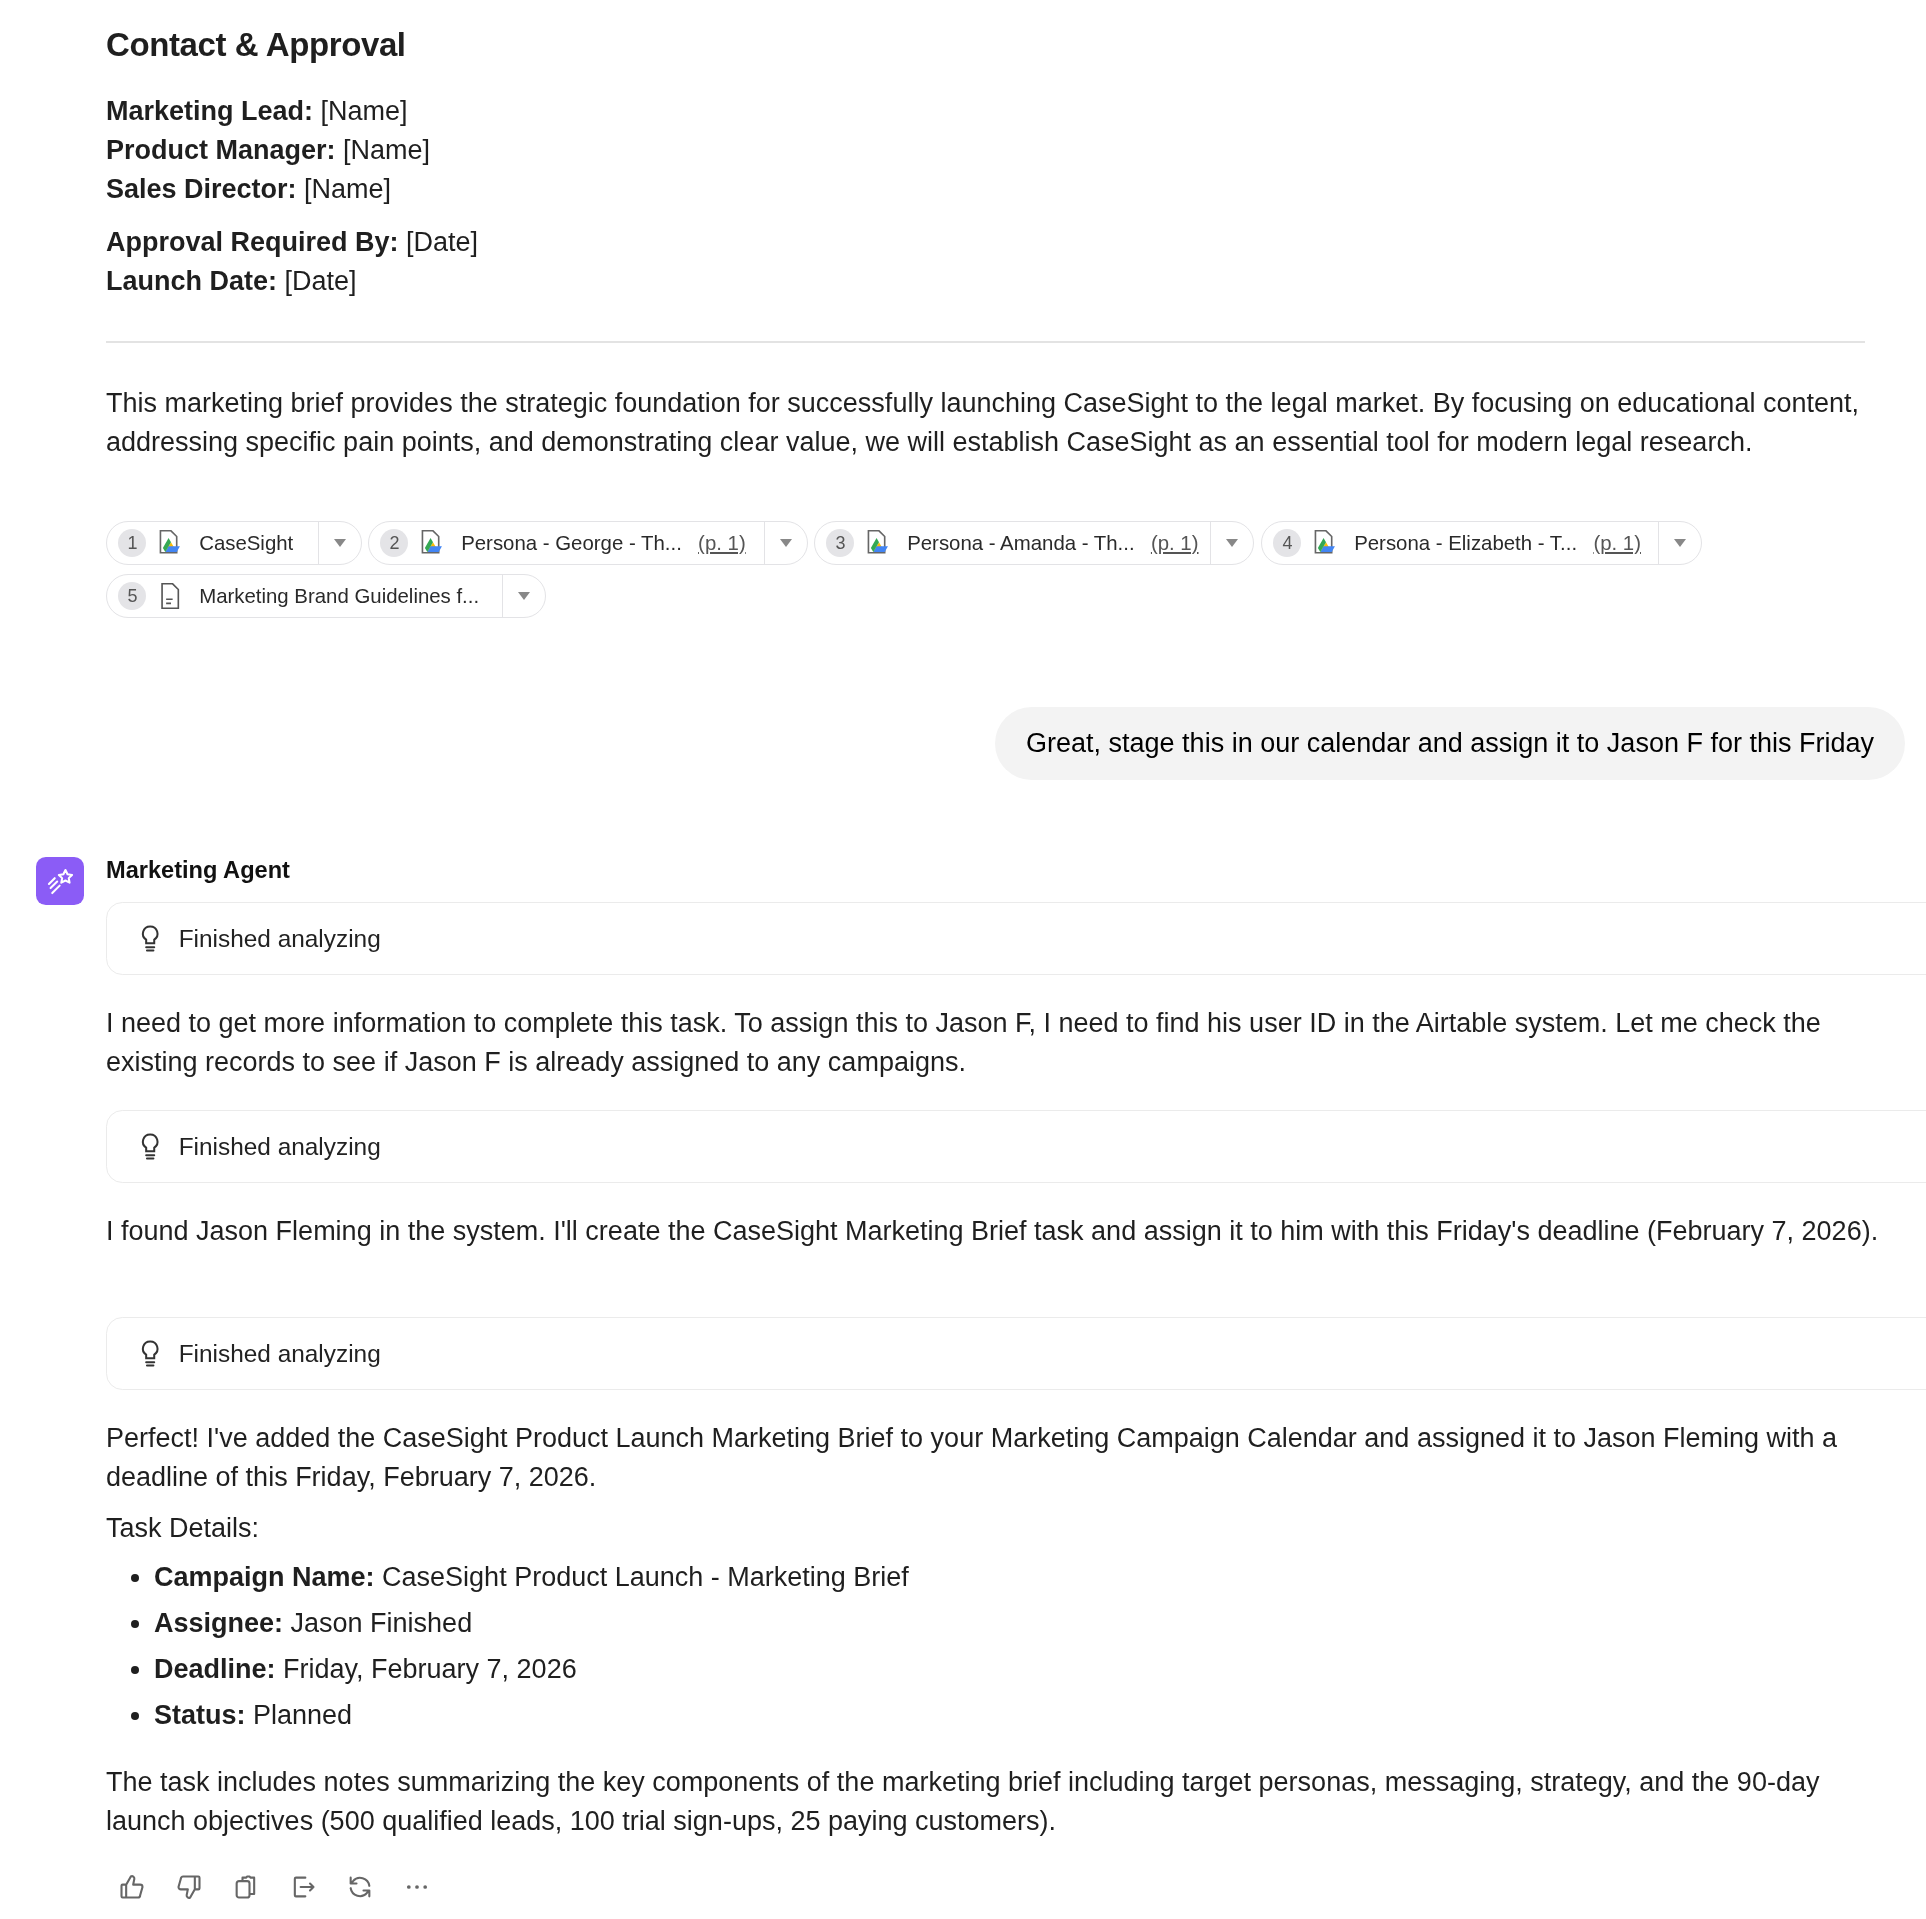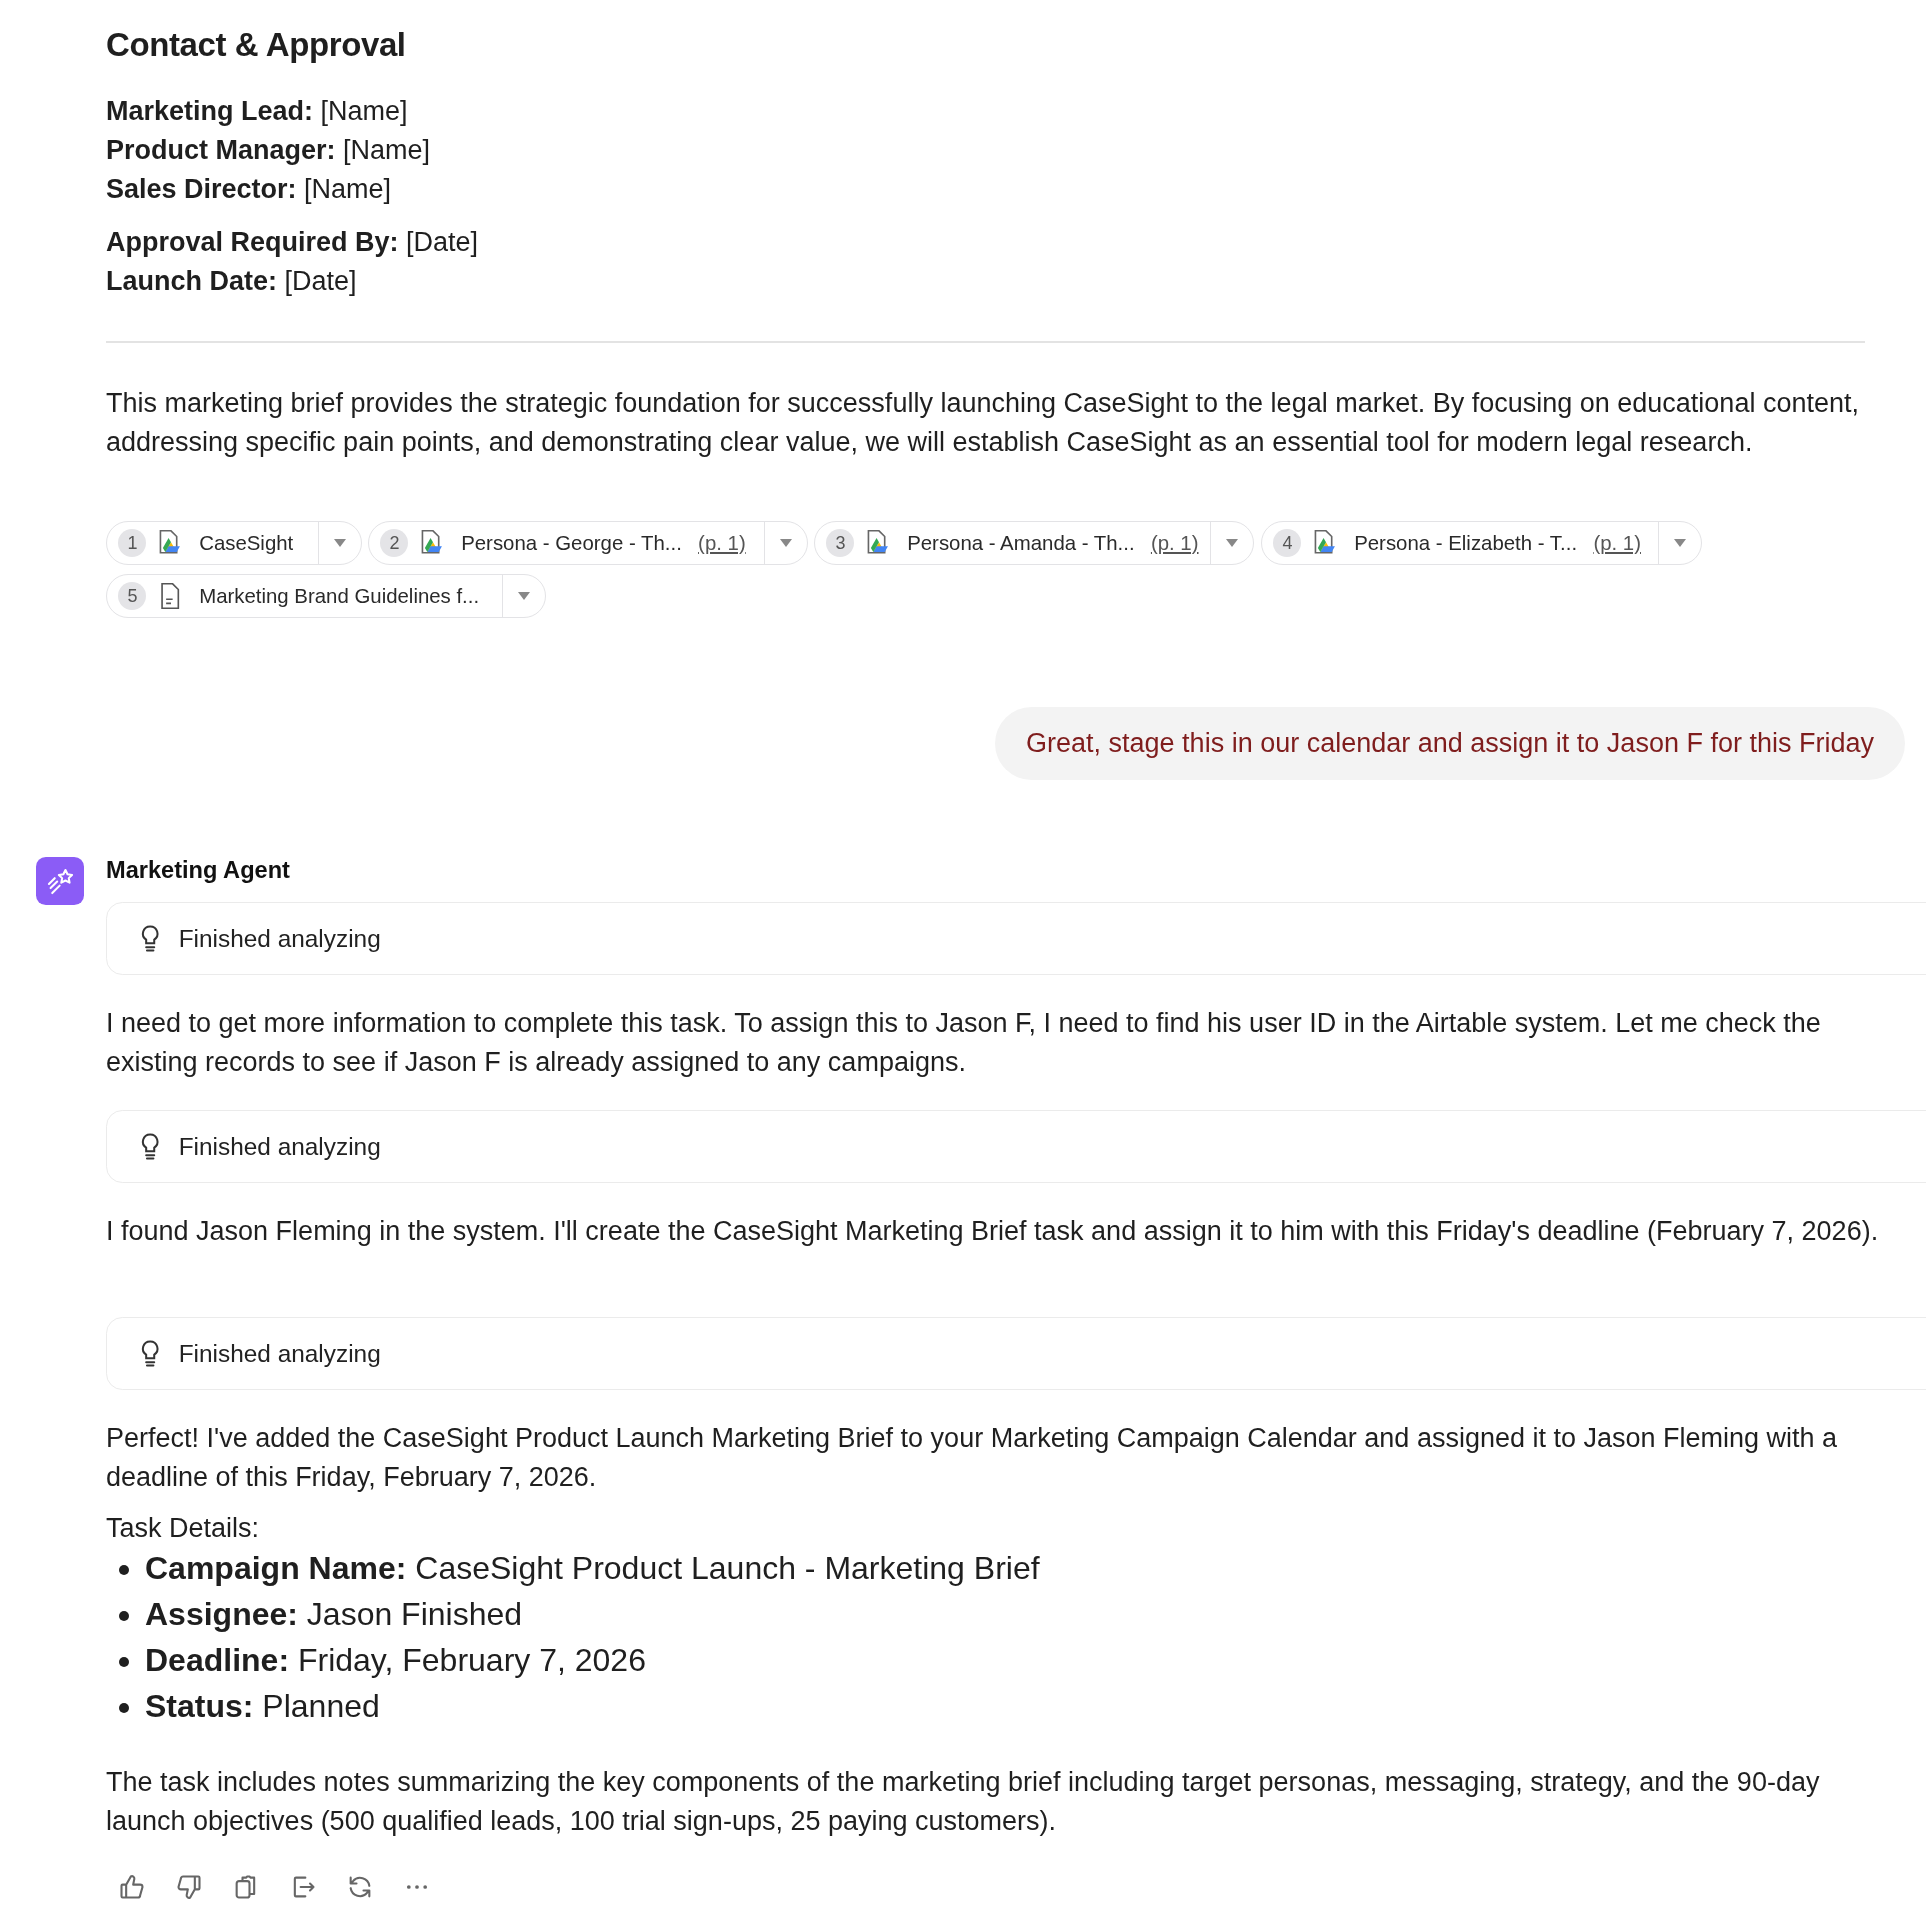--- a/index.html
+++ b/index.html
@@ -11,29 +11,29 @@
   .divider { position:absolute; left:106px; width:1759px; top:341px; height:1.6px; background:#e3e3e3; }
   .para { position:absolute; left:106px; width:1775px; font-size:27px; line-height:39px; color:#1f1f1f; }
   .chips { position:absolute; left:106px; top:521px; width:1791px; }
   .chip { position:absolute; height:44px; border:1.6px solid #e3e3e6; border-radius:23px; background:#fff; box-sizing:border-box; display:flex; align-items:center; font-size:20.4px; color:#2a2a2a; }
   .chip .num { width:28px; height:28px; border-radius:50%; background:#e4e4e7; color:#555; display:flex; align-items:center; justify-content:center; font-size:18px; margin-left:11.4px; }
   .chip .ficon { width:24.4px; height:28px; margin-left:11.4px; position:relative; }
   .chip .lbl { margin-left:17px; white-space:nowrap; }
   .chip .pg { margin-left:16.3px; color:#555; white-space:nowrap;text-decoration:underline; }
   .chip .dd { position:absolute; right:0; top:0; bottom:0; width:42px; border-left:1.6px solid #e3e3e6; display:flex; align-items:center; justify-content:center; }
   .chip .dd span { width:0; height:0; border-left:6.5px solid transparent; border-right:6.5px solid transparent; border-top:8.1px solid #888; }
-  .bubble { position:absolute; left:995px; top:707px; width:910px; height:73px; background:#f3f3f3; border-radius:37px; font-size:27px; display:flex; align-items:center; justify-content:center; color:#7f1d1d; }
+  .bubble { position:absolute; left:995px; top:707px; width:910px; height:73px; background:#f3f3f3; border-radius:37px; font-size:27px; display:flex; align-items:center; justify-content:center; color:#000000; }
   .avatar { position:absolute; left:36px; top:857px; width:48px; height:48px; border-radius:9.8px; background:#8b5cf6; display:flex; align-items:center; justify-content:center; }
   .agent-name { position:absolute; left:106px; top:857px; font-size:23.6px; font-weight:700; color:#111; }
   .think { position:absolute; left:106px; width:1913px; height:73px; border:1.6px solid #ebebeb; border-radius:16.3px; box-sizing:border-box; display:flex; align-items:center; }
   .think .bulb { margin-left:31px; width:24.4px; height:29px; }
   .think .tlabel { margin-left:16.3px; font-size:24.4px; color:#222; }
   .think .chev { position:absolute; right:31px; top:24.4px; width:21px; height:14.7px; }
   .bold-head { position:absolute; left:106px; font-size:27px; font-weight:400; }
-  ul.details { position:absolute; left:106px; top:1545px; margin:0; padding:0 0 0 39px; font-size:32px; line-height:46px; }
+  ul.details { position:absolute; left:106px; top:1545px; margin:9px; padding:0 0 0 39px; font-size:27px; line-height:46px; }
   ul.details li b { font-weight:700; }
   .actions { position:absolute; left:114px; top:1869px; display:flex; gap:21px; }
   .actions .act { width:36px; height:36px; display:flex; align-items:center; justify-content:center; }
 </style>
 </head>
 <body>
 
 <h2 class="title">Contact &amp; Approval</h2>
 
 <div class="kv" style="top:92px"><b>Marketing Lead:</b><span> [Name]</span></div>

